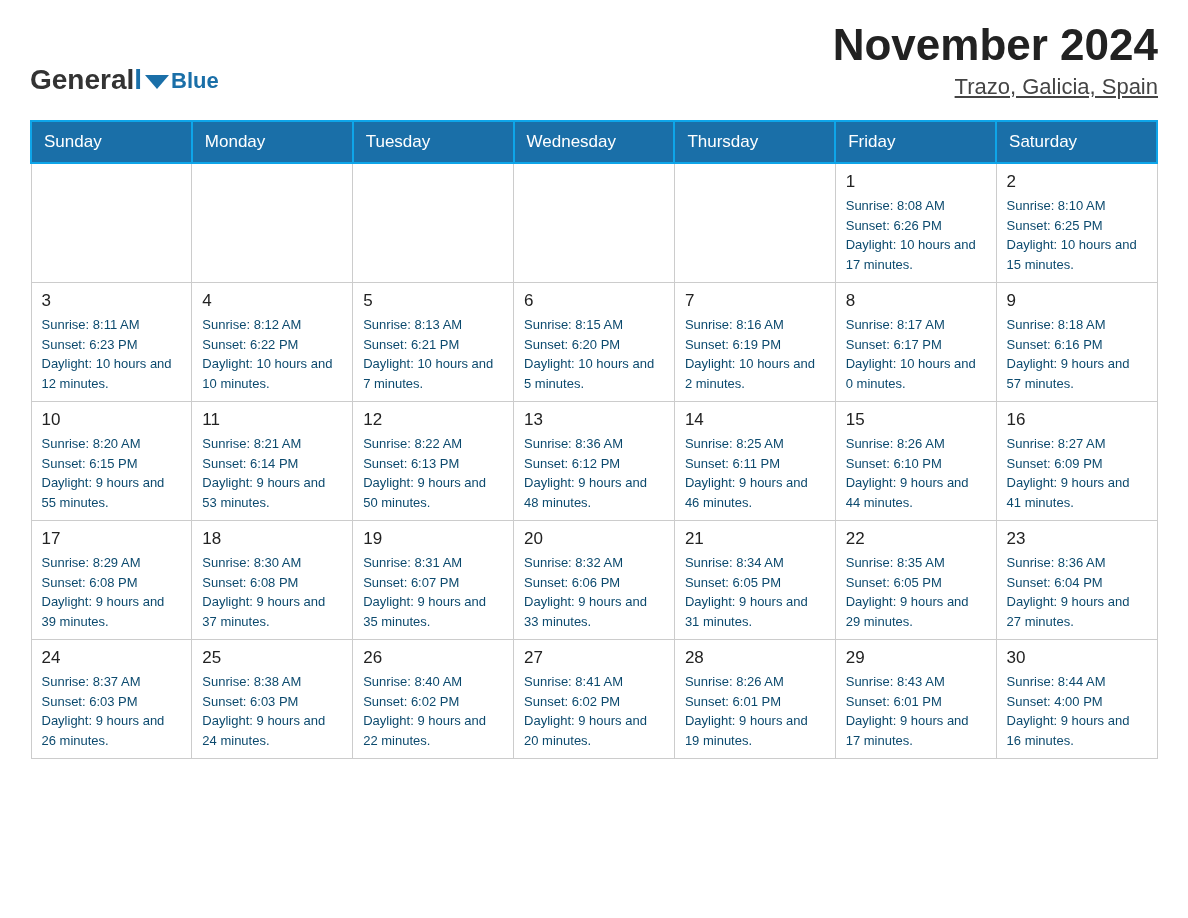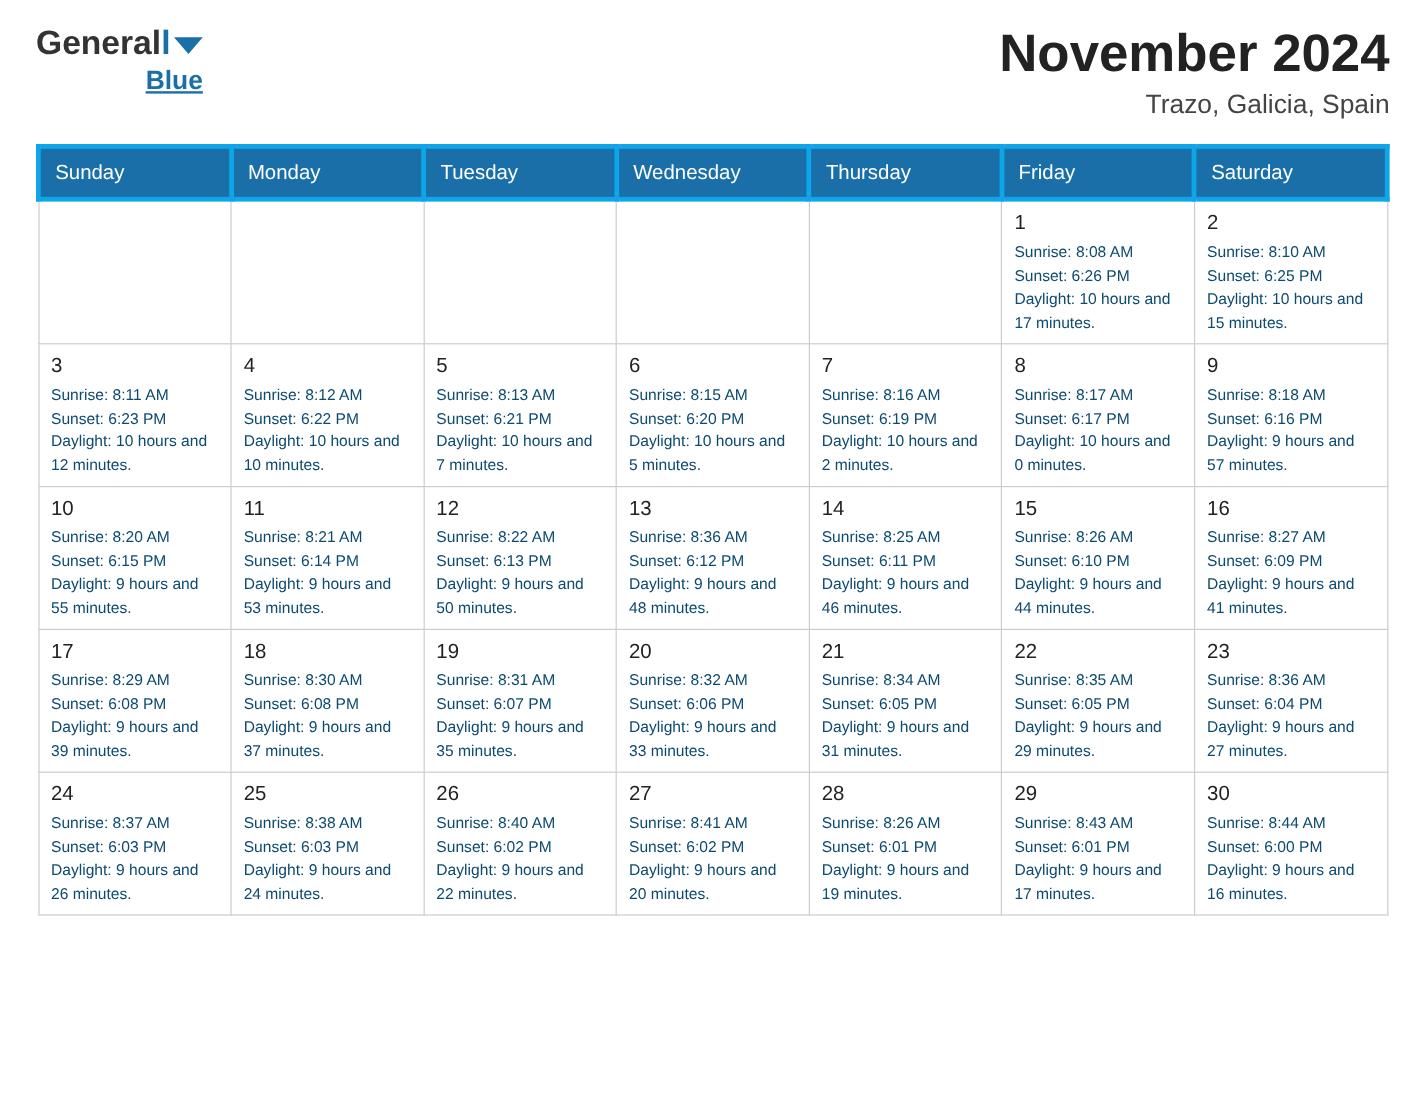--- a/index.html
+++ b/index.html
@@ -11,22 +11,23 @@
       min-height: 918px;
     }
     .header {
       display: flex;
       justify-content: space-between;
       align-items: flex-start;
       margin-bottom: 20px;
     }
     .logo {
       display: flex;
-      flex-direction: column;
-      align-items: flex-end;
+      flex-direction: row;
+      align-items: center;
+      margin-top: 44px;
     }
     .logo-text {
       display: flex;
       align-items: center;
       font-size: 28px;
       font-weight: bold;
       color: #333;
     }
     .logo-blue {
       color: #1a6fa8;
@@ -40,48 +41,48 @@
       margin-left: 3px;
       margin-top: 4px;
       display: inline-block;
     }
     .logo-sub {
       color: #1a6fa8;
       font-size: 22px;
       font-weight: bold;
       margin-top: 2px;
       margin-left: 2px;
-      text-decoration: underline;
     }
     .title-block {
       text-align: right;
     }
     .main-title {
       font-size: 44px;
       font-weight: bold;
       color: #222;
     }
     .subtitle {
       font-size: 22px;
       color: #444;
       margin-top: 4px;
+      text-decoration: underline;
     }
     .calendar {
       width: 100%;
       border-collapse: collapse;
       border: 1px solid #aaa;
     }
     .calendar th {
       background-color: #1a6fa8;
       color: #fff;
       text-align: left;
       padding: 10px 12px;
       font-size: 17px;
       font-weight: normal;
-      border: 4px solid #0ea5e9;
+      border: 2px solid #0ea5e9;
     }
     .calendar td {
       vertical-align: top;
       padding: 8px 10px;
       border: 1px solid #ccc;
       width: 14.28%;
       min-height: 100px;
     }
     .day-num {
       font-size: 17px;
@@ -345,19 +346,19 @@
         <td class="row-separator">
           <div class="day-num">29</div>
           <div class="day-info">Sunrise: 8:43 AM
 Sunset: 6:01 PM
 Daylight: 9 hours
 and 17 minutes.</div>
         </td>
         <td class="row-separator">
           <div class="day-num">30</div>
           <div class="day-info">Sunrise: 8:44 AM
-Sunset: 6:00 PM
+Sunset: 4:00 PM
 Daylight: 9 hours
 and 16 minutes.</div>
         </td>
       </tr>
     </tbody>
 </table>
 
 </body></html>

